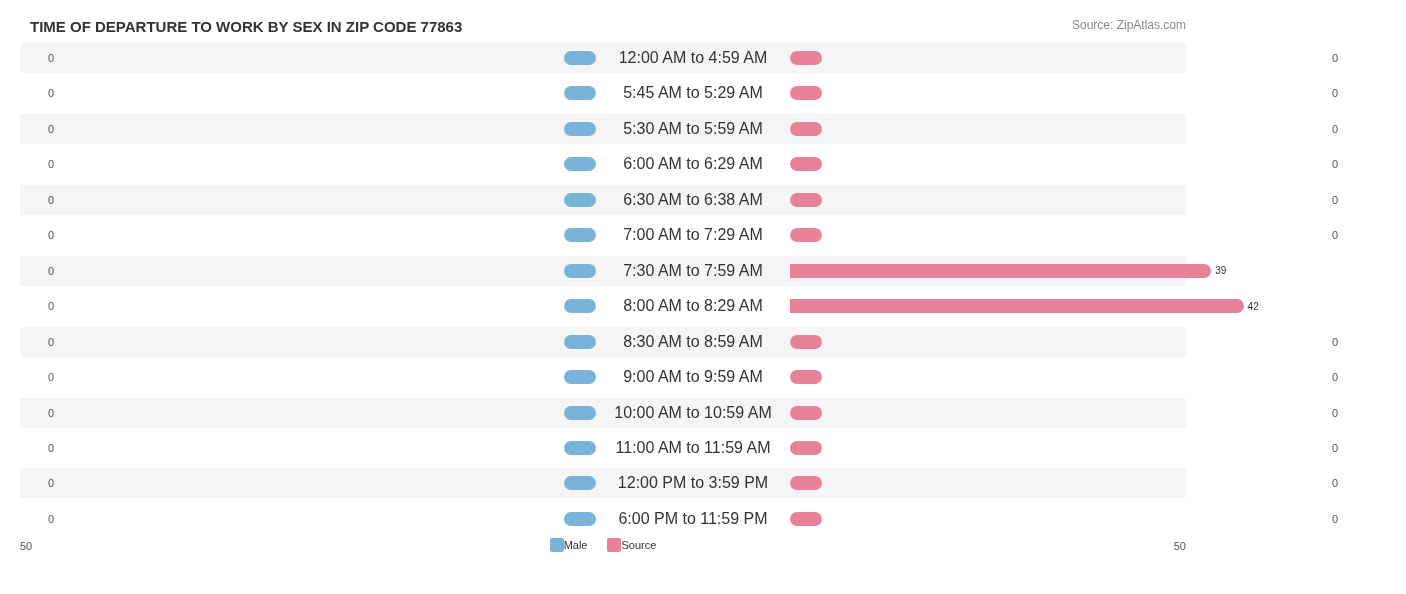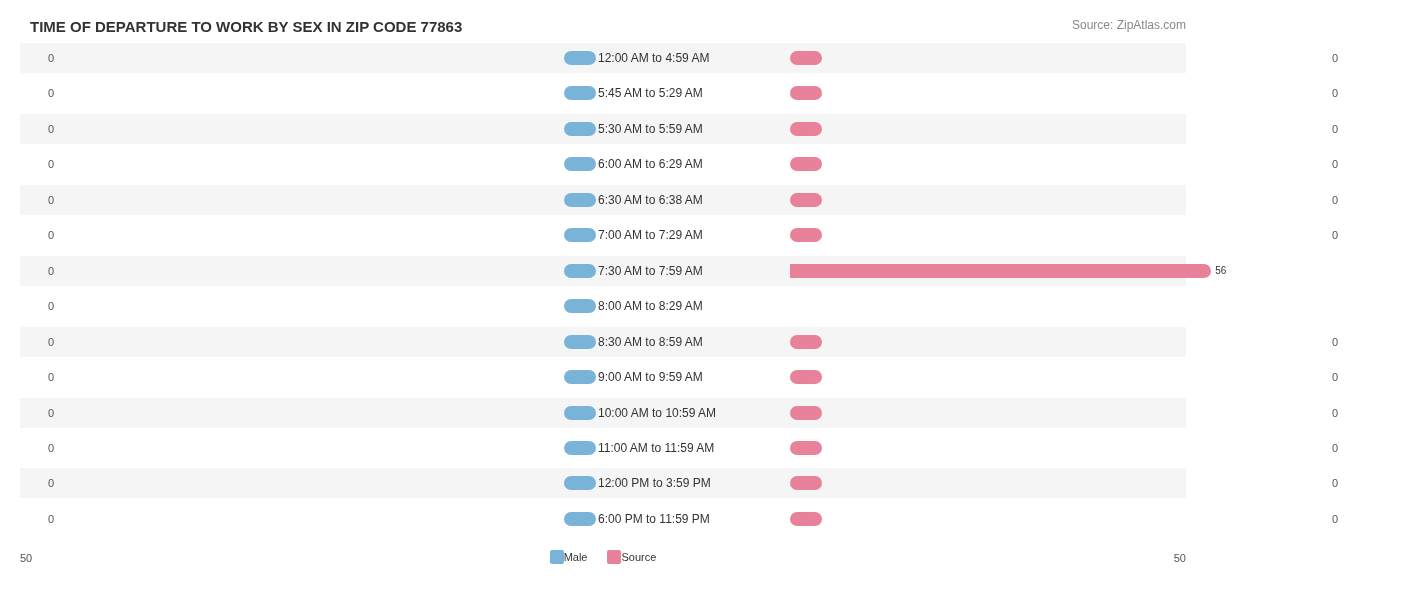--- a/index.html
+++ b/index.html
@@ -53,21 +53,22 @@
     .left-value {
       width: 38px;
       text-align: right;
       font-size: 11px;
       color: #555;
       padding-right: 4px;
       flex-shrink: 0;
     }
     .center-label {
       width: 190px;
-      font-size: 12px;
+      text-align: center;
+      font-size: 16px;
       color: #333;
       flex-shrink: 0;
       z-index: 2;
       background: transparent;
     }
     
     .male-bar-container {
       flex: 1;
       display: flex;
       justify-content: flex-end;
@@ -111,21 +112,21 @@
       text-align: left;
       font-size: 11px;
       color: #555;
       padding-left: 4px;
       flex-shrink: 0;
     }
     .chart-footer {
       display: flex;
       justify-content: space-between;
       align-items: flex-end;
-      margin-top: 16px;
+      margin-top: 4px;
       padding: 0 0px;
     }
     .axis-label-left {
       font-size: 11px;
       color: #555;
       width: 40px;
       text-align: left;
     }
     .axis-label-right {
       font-size: 11px;
@@ -228,30 +229,34 @@
         <div class="right-value">0</div>
       </div>
       <div class="bar-row">
         <div class="left-value">0</div>
         <div class="male-bar-container" style="width: 540px; flex: 0 0 auto;">
           <div class="male-bar zero"></div>
         </div>
         <div class="center-label">7:30 AM to 7:59 AM</div>
         <div class="female-bar-container" style="width: 540px; flex: 0 0 auto;">
           <div class="female-bar" style="width: 421.2px;"></div>
-          <span class="bar-end-value">56</span>
+          <span class="bar-end-value">39</span>
         </div>
         <div class="right-value"></div>
       </div>
       <div class="bar-row">
         <div class="left-value">0</div>
         <div class="male-bar-container" style="width: 540px; flex: 0 0 auto;">
           <div class="male-bar zero"></div>
         </div>
         <div class="center-label">8:00 AM to 8:29 AM</div>
+        <div class="female-bar-container" style="width: 540px; flex: 0 0 auto;">
+          <div class="female-bar" style="width: 453.6px;"></div>
+          <span class="bar-end-value">42</span>
+        </div>
         <div class="right-value"></div>
       </div>
       <div class="bar-row">
         <div class="left-value">0</div>
         <div class="male-bar-container" style="width: 540px; flex: 0 0 auto;">
           <div class="male-bar zero"></div>
         </div>
         <div class="center-label">8:30 AM to 8:59 AM</div>
         <div class="female-bar-container" style="width: 540px; flex: 0 0 auto;">
           <div class="female-bar zero"></div>

